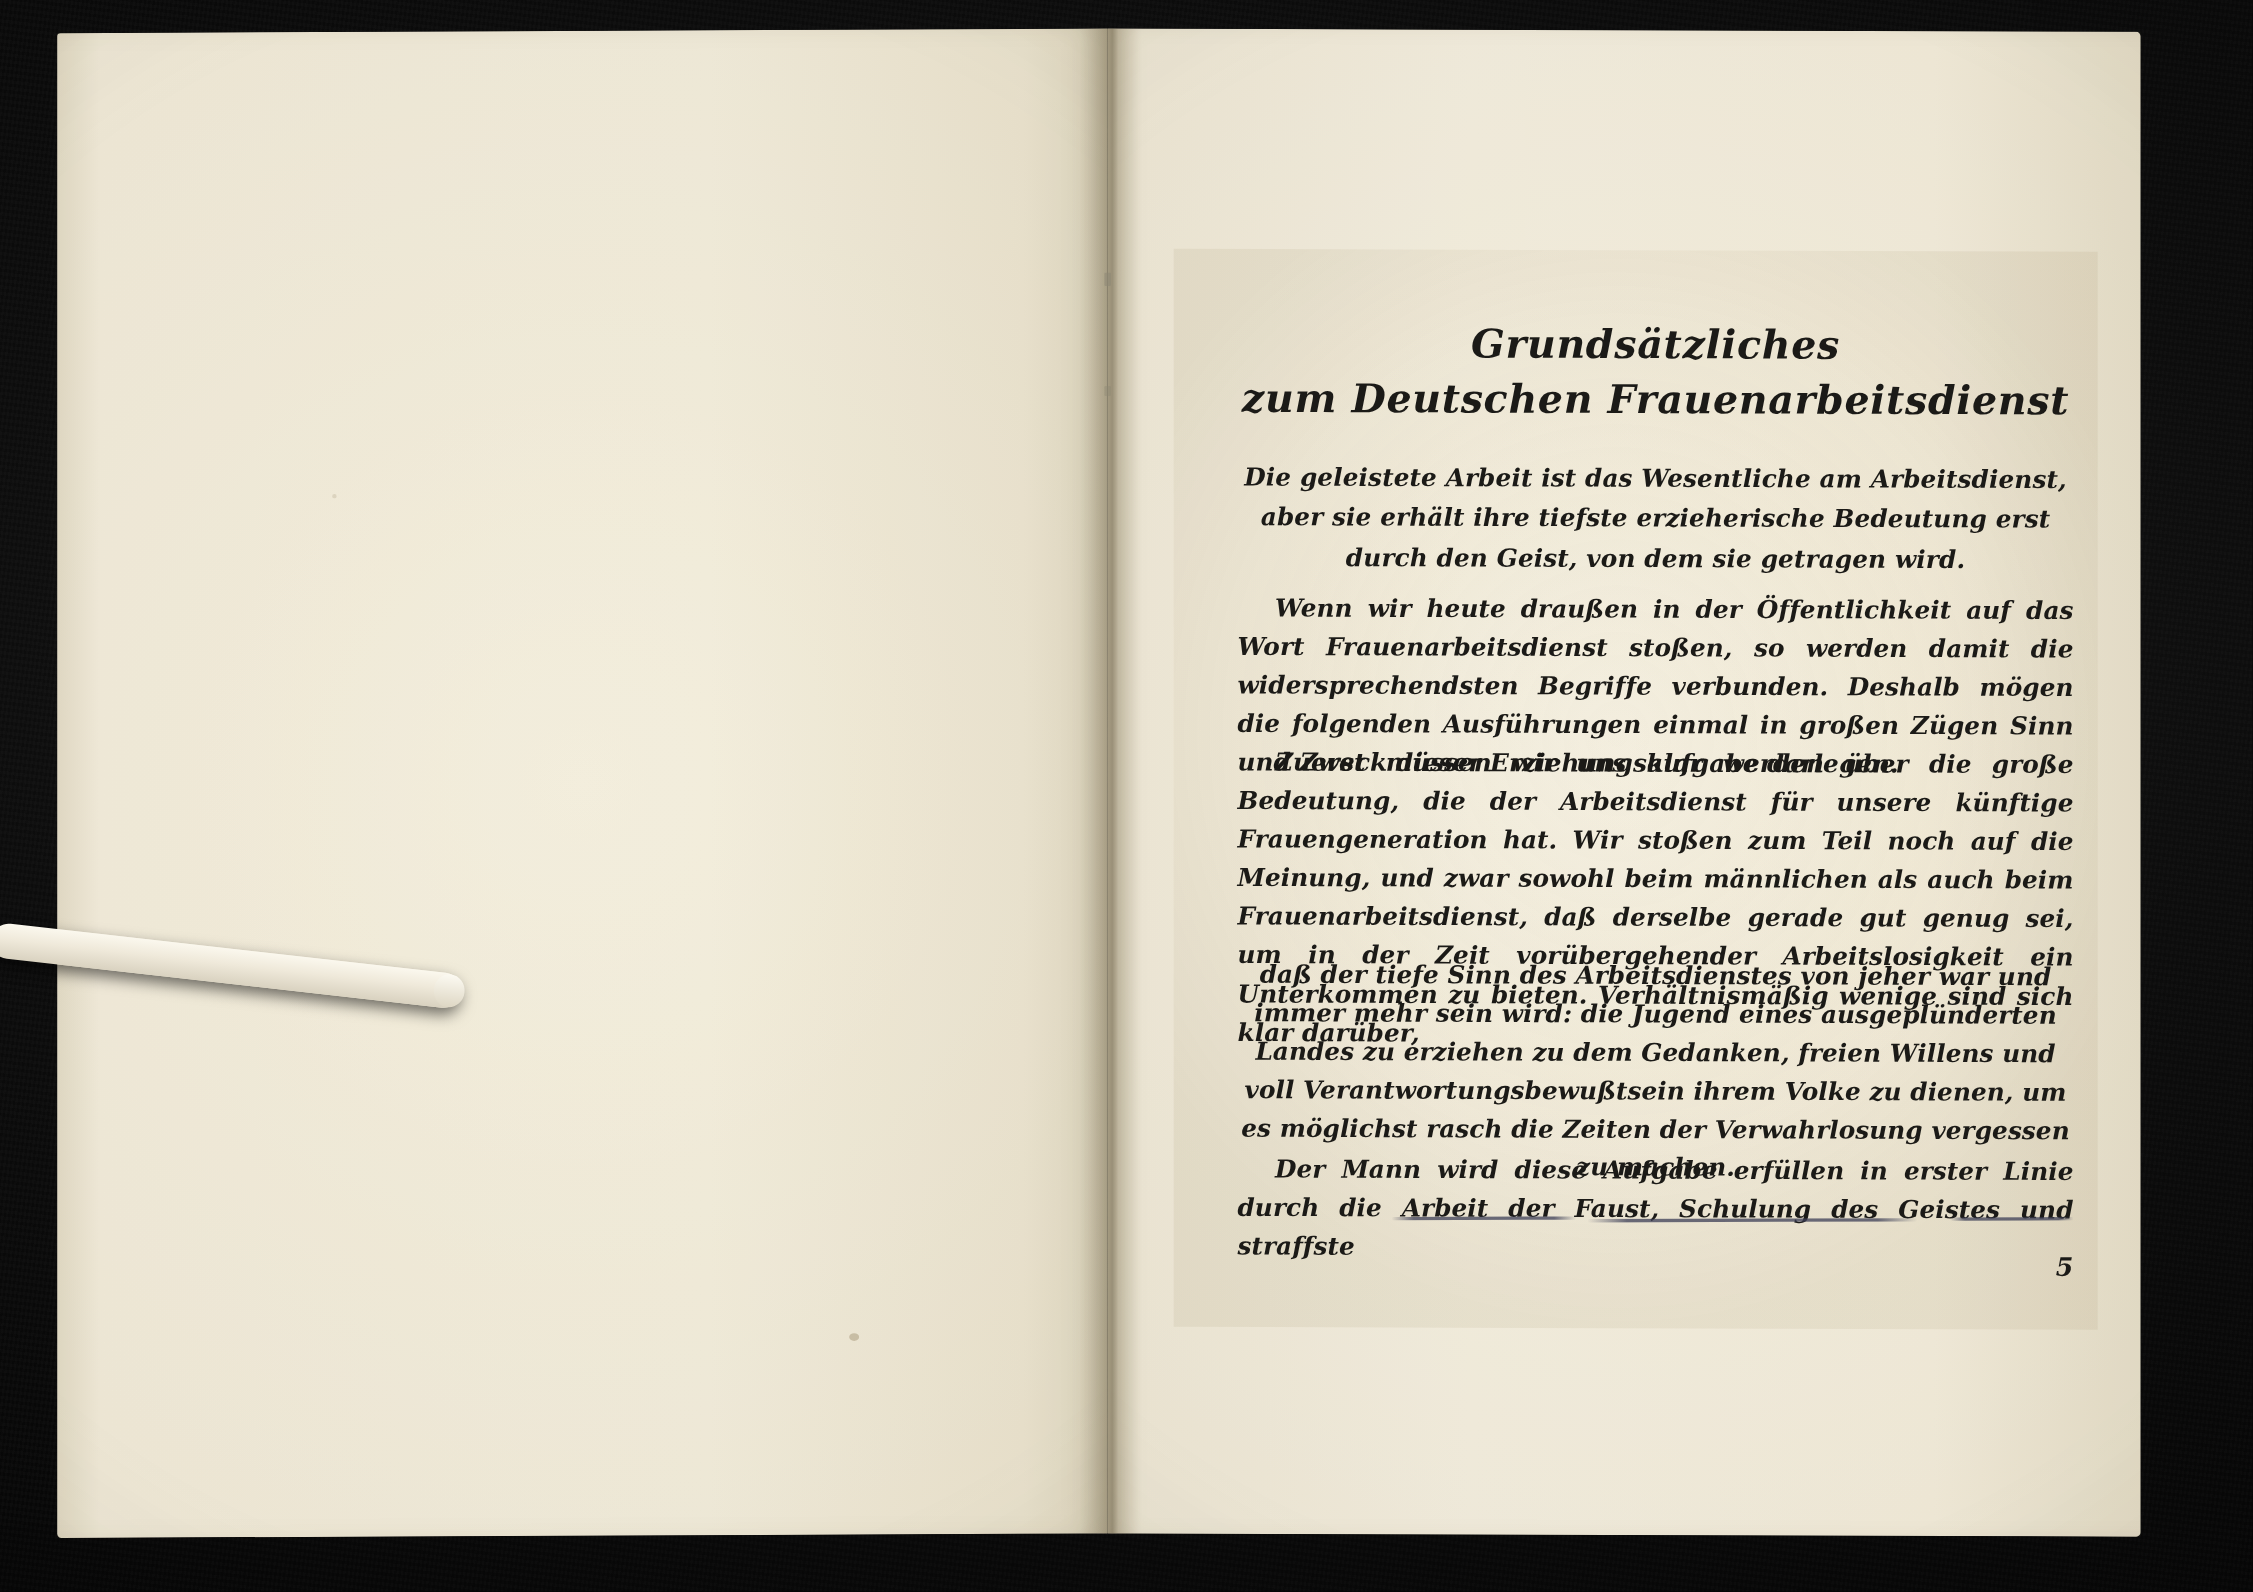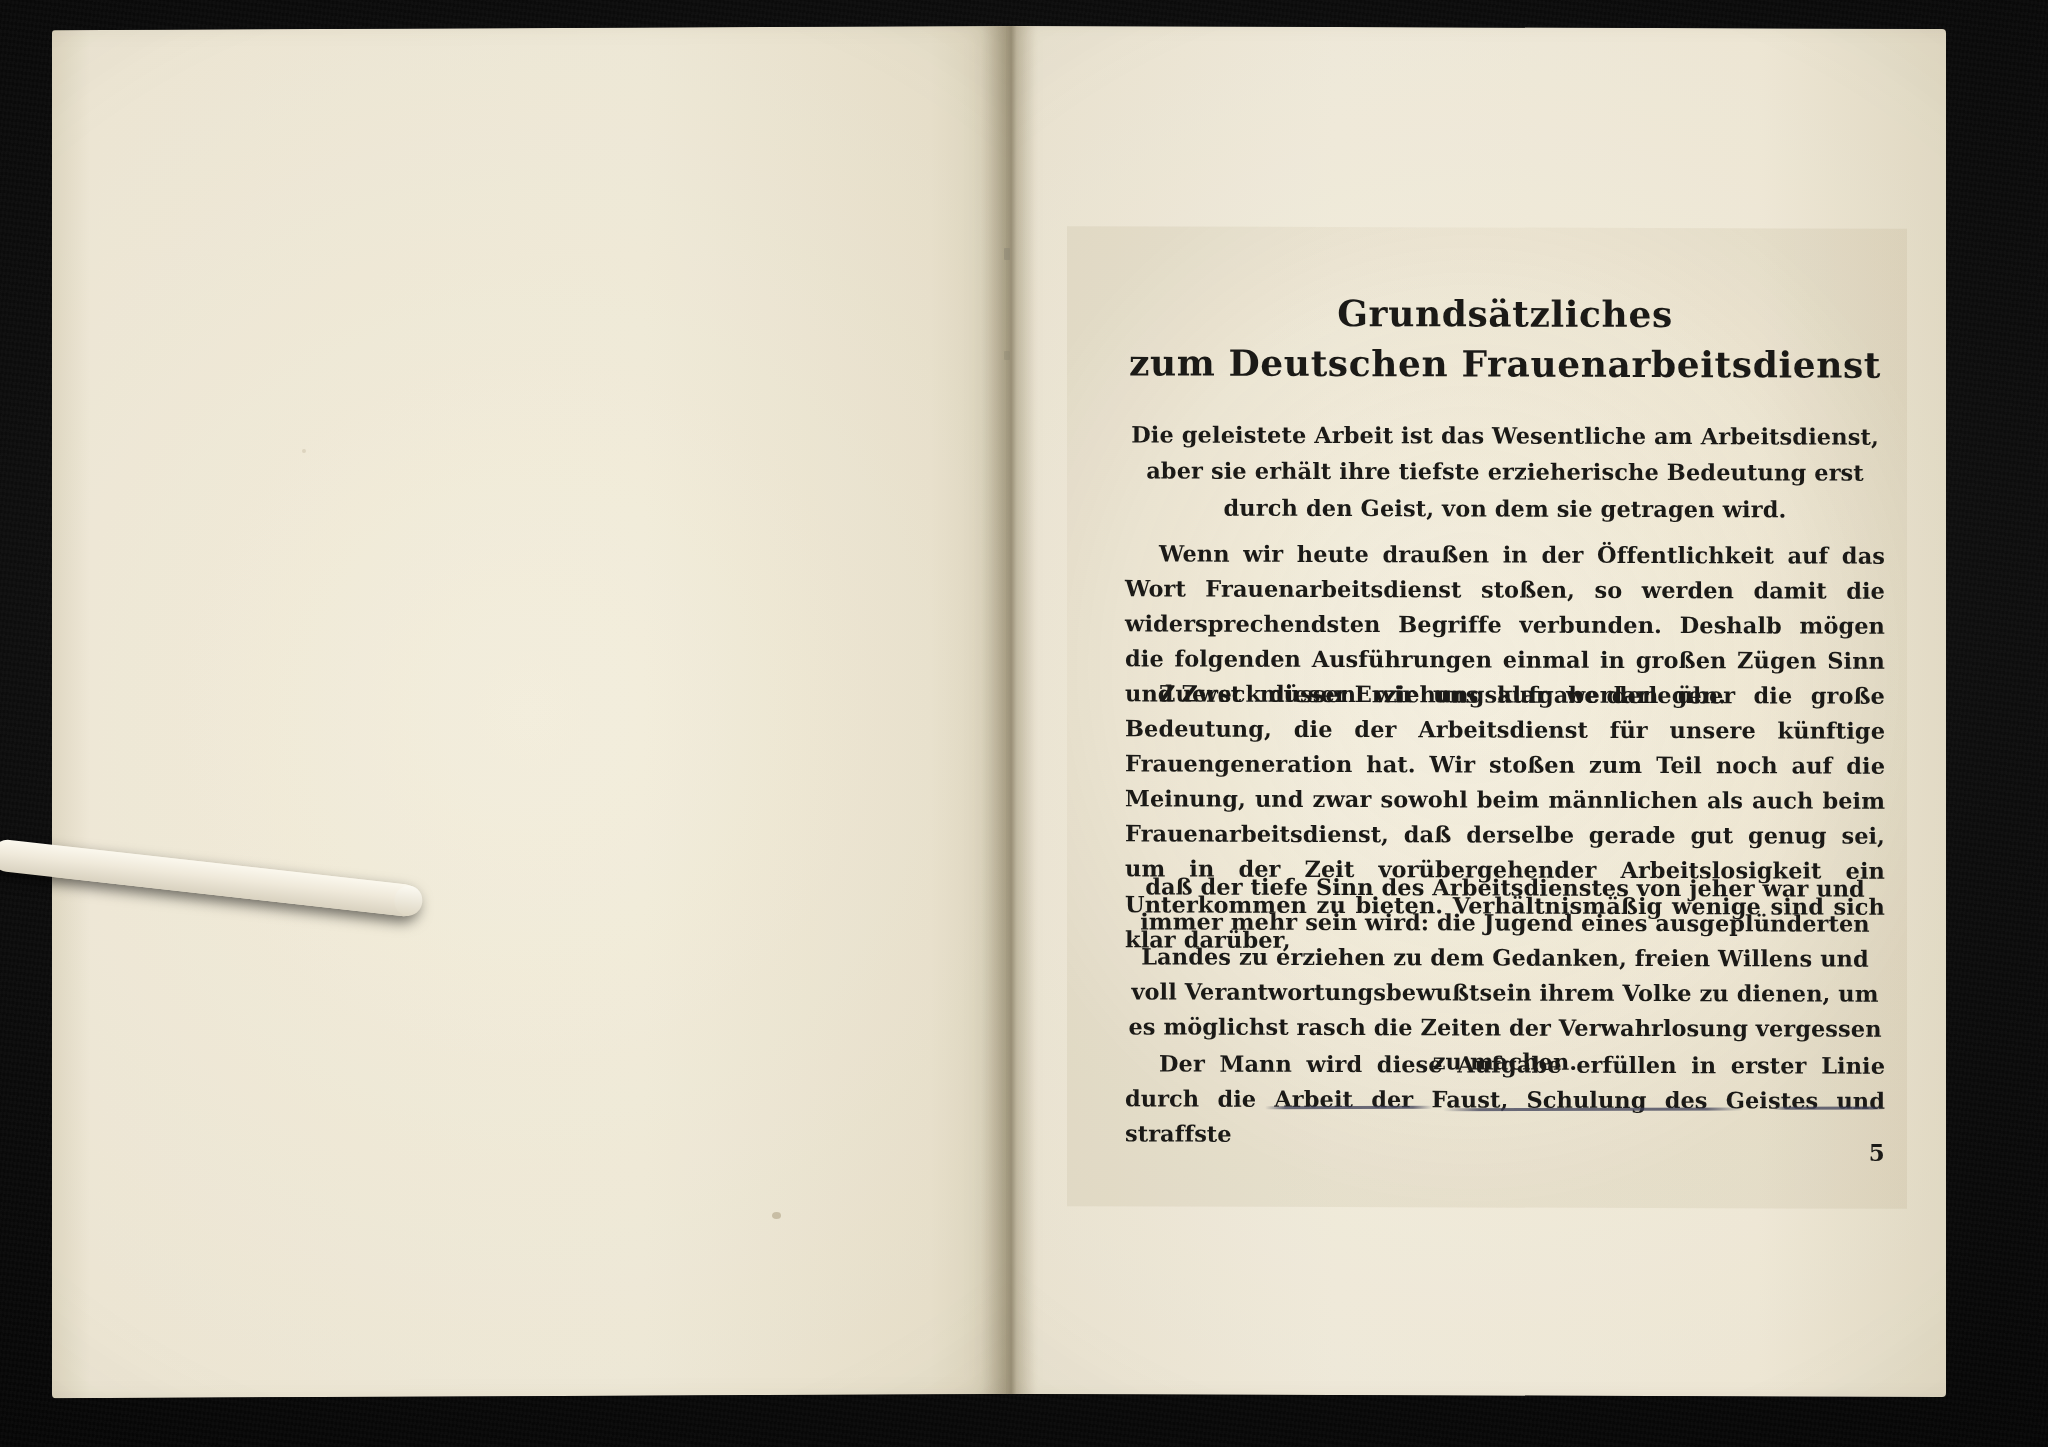--- a/index.html
+++ b/index.html
@@ -33,20 +33,21 @@
     opacity: .9;
   }
 
   
   #book {
     position: absolute;
     left: 52px;
     top: 26px;
     width: 1894px;
     height: 1368px;
+    font-style: italic;
   }
 
   .page {
     position: absolute;
     top: 0;
     height: 100%;
     background: #efe9d7;
   }
 
   

